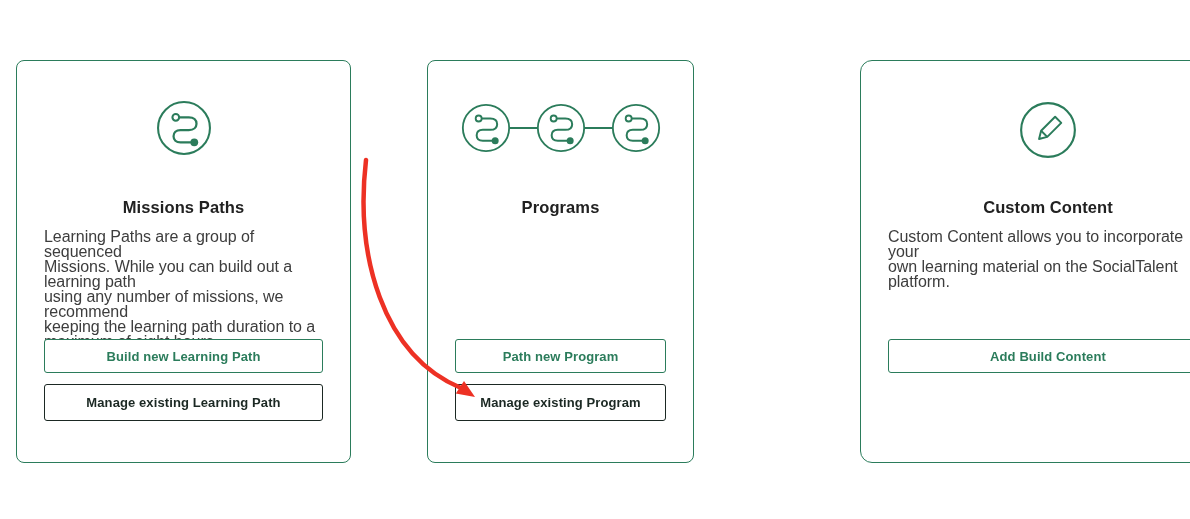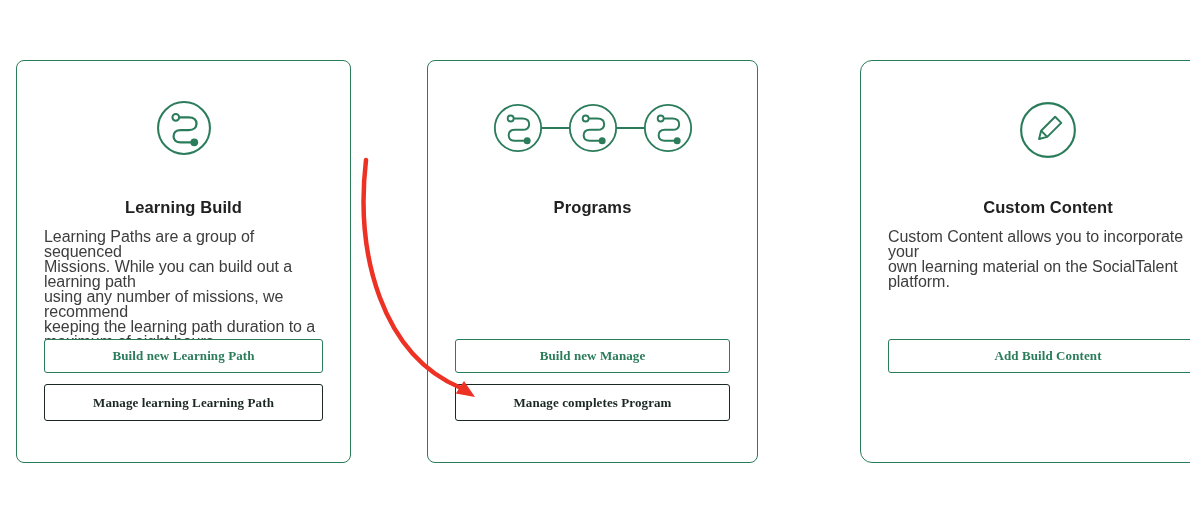--- a/index.html
+++ b/index.html
@@ -12,21 +12,21 @@
   *{margin:0;padding:0;box-sizing:border-box;}
   html,body{width:1190px;height:519px;background:#ffffff;overflow:hidden;
     font-family:"Liberation Sans","DejaVu Sans",sans-serif;}
   .page{position:relative;width:1190px;height:519px;background:#ffffff;}
 
   .card{
     position:absolute;top:60px;height:403px;background:#ffffff;
     border:1px solid var(--green);border-radius:8px;
   }
   .card-1{left:16px;width:335px;}
-  .card-2{left:427px;width:331px;}
+  .card-2{left:427px;width:267px;}
   .card-3{left:860px;width:376px;border-radius:12px;}
 
   .card-icon{
     position:absolute;left:0;right:0;display:flex;justify-content:center;
     color:var(--green);
   }
   .icon-single{top:39px;}
   .icon-trio{top:42px;}
   .icon-pencil{top:40px;}
 
@@ -37,21 +37,21 @@
   }
   .card-desc{
     position:absolute;top:168px;left:27px;right:25px;
     font-size:16px;line-height:15px;color:var(--desc);
     white-space:pre-line;letter-spacing:-0.05px;
   }
   .btn{
     position:absolute;left:27px;right:27px;
     display:flex;align-items:center;justify-content:center;
     background:#ffffff;border-radius:3px;
-    font-size:13px;font-weight:700;cursor:pointer;letter-spacing:.1px;font-family:Liberation Serif, serif;
+    font-size:13px;font-weight:700;cursor:pointer;letter-spacing:.1px;
   }
   .btn-primary{
     top:278px;height:34px;
     border:1px solid var(--green);color:var(--green);
   }
   .btn-secondary{
     top:323px;height:37px;
     border:1px solid var(--dark);color:var(--dark);
   }
 
@@ -76,42 +76,42 @@
 </svg>
 
 <div class="page">
 
   <div class="card card-1">
     <div class="card-icon icon-single">
       <svg width="56" height="56" viewBox="0 0 60 60">
           <use href="#sym-path" xlink:href="#sym-path"></use>
         </svg>
     </div>
-    <div class="card-title">Learning Build</div>
+    <div class="card-title">Missions Paths</div>
     <div class="card-desc">Learning Paths are a group of sequenced
 Missions. While you can build out a learning path
 using any number of missions, we recommend
 keeping the learning path duration to a
 maximum of eight hours.</div>
     <div class="btn btn-primary">Build new Learning Path</div>
-    <div class="btn btn-secondary">Manage learning Learning Path</div>
+    <div class="btn btn-secondary">Manage existing Learning Path</div>
   </div>
 
   <div class="card card-2">
     <div class="card-icon icon-trio">
       <svg width="200" height="50" viewBox="0 0 200 50">
         <path d="M48.2 25 H76.8 M123.2 25 H151.8" stroke="currentColor" stroke-width="2" fill="none"></path>
         <use href="#sym-path" xlink:href="#sym-path" x="0" y="0" width="50" height="50"></use>
         <use href="#sym-path" xlink:href="#sym-path" x="75" y="0" width="50" height="50"></use>
         <use href="#sym-path" xlink:href="#sym-path" x="150" y="0" width="50" height="50"></use>
       </svg>
     </div>
     <div class="card-title">Programs</div>
-    <div class="btn btn-primary">Build new Manage</div>
-    <div class="btn btn-secondary">Manage completes Program</div>
+    <div class="btn btn-primary">Path new Program</div>
+    <div class="btn btn-secondary">Manage existing Program</div>
   </div>
 
   <div class="card card-3">
     <div class="card-icon icon-pencil">
       <svg width="58" height="58" viewBox="0 0 60 60">
         <circle cx="30" cy="30" r="27.8" fill="none" stroke="currentColor" stroke-width="2.2"></circle>
         <g transform="translate(31,29) rotate(45)" fill="none" stroke="currentColor" stroke-width="2" stroke-linejoin="round">
           <path d="M-4.5 -13.5 H4.5 V7 L0 14.5 L-4.5 7 Z"></path>
           <path d="M-4.5 7 H4.5"></path>
         </g>

